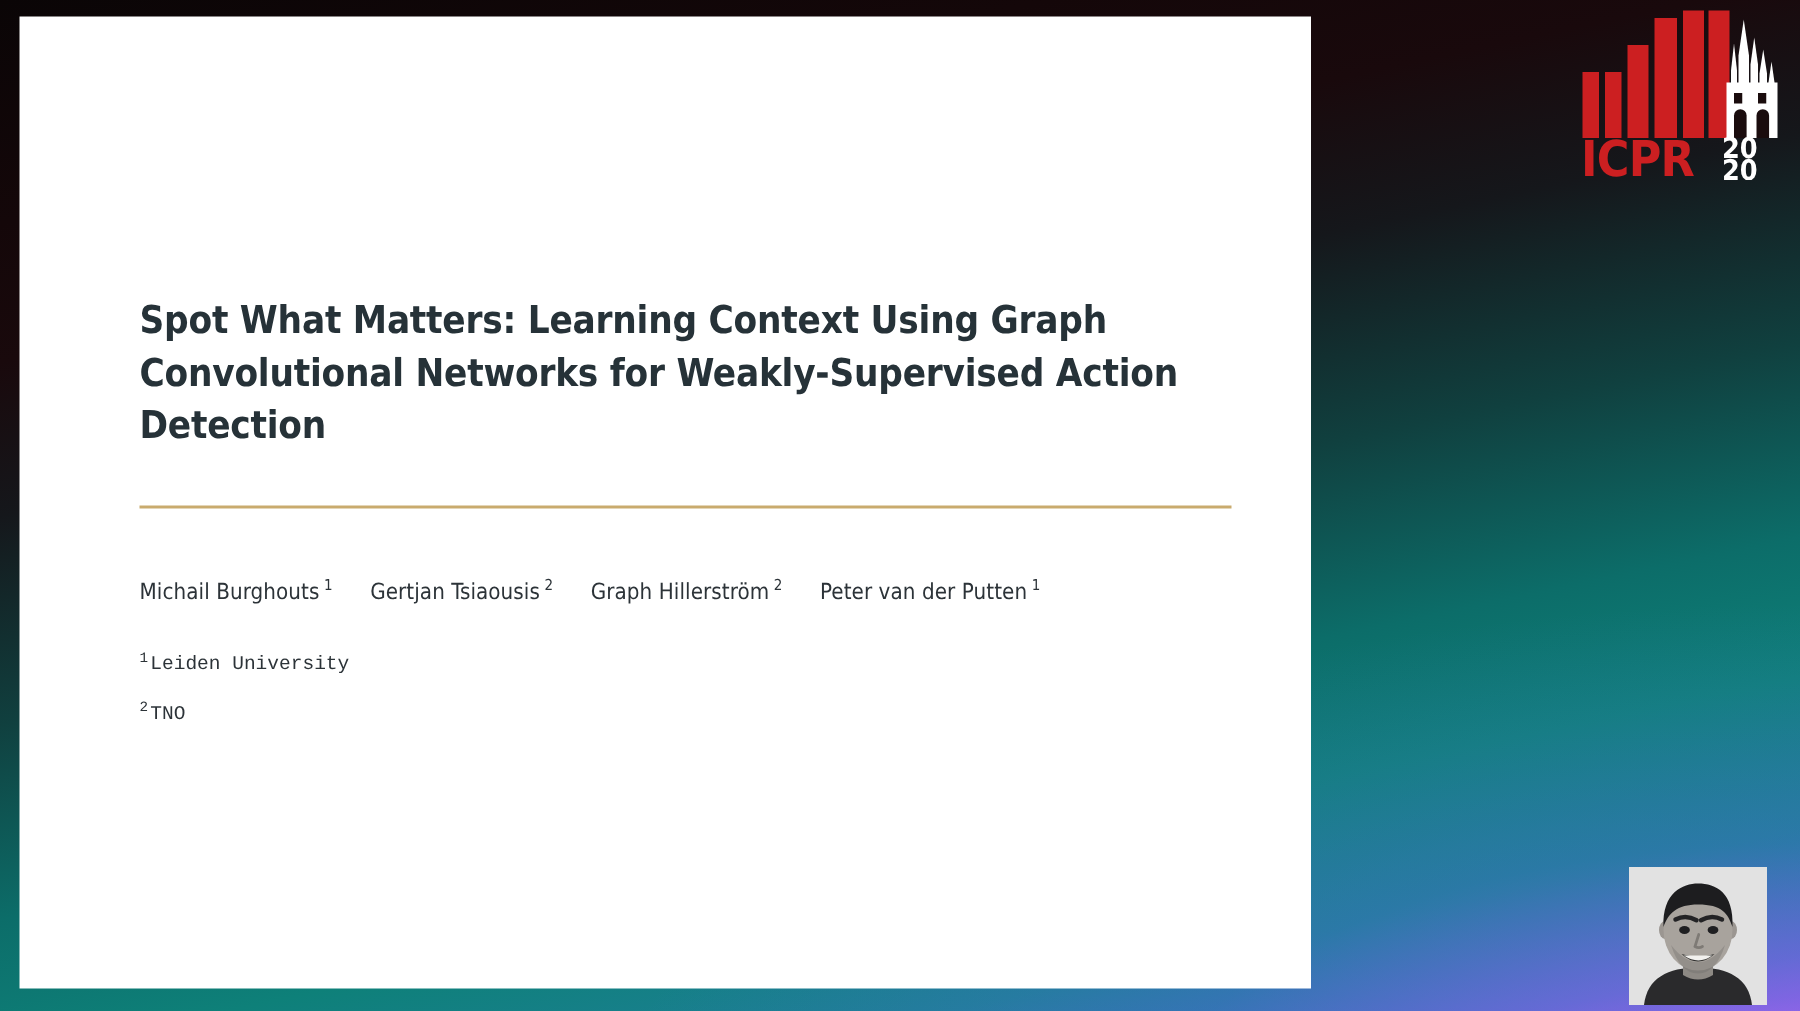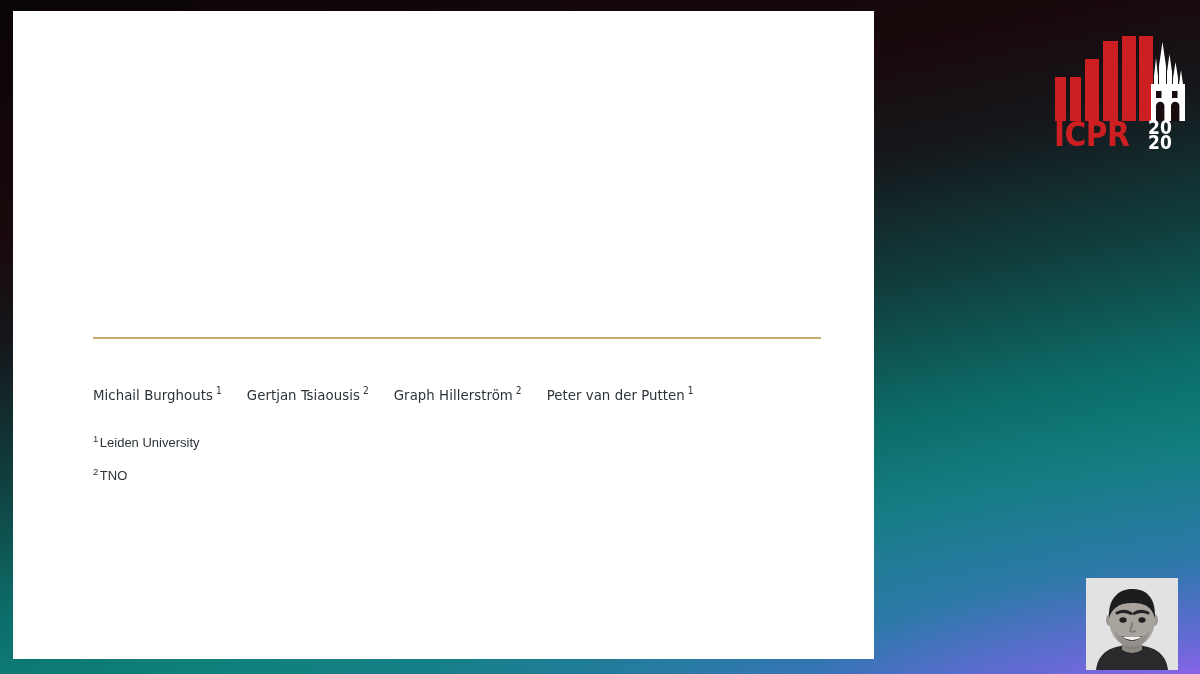--- a/index.html
+++ b/index.html
@@ -95,39 +95,39 @@
   .sup {
     font-size: 10px;
     vertical-align: super;
     margin-left: 3px;
     color: #2c3338;
   }
 
   .aff {
     position: absolute;
     left: 13px;
-    font-family: Liberation Sans, sans-serif;
+    font-family: Liberation Mono, monospace;
     font-size: 13px;
     color: #2c3338;
     white-space: nowrap;
   }
   #aff-1 { top: 422px; }
   #aff-2 { top: 455px; }
 
   .aff .sup-pre {
     font-size: 9.5px;
     vertical-align: super;
     margin-right: 1.5px;
   }
 
   
   #logo {
     position: absolute;
     left: 1053px;
-    top: 36px;
+    top: 7px;
     width: 138px;
     height: 113px;
   }
   #logo svg { display: block; width: 100%; height: 100%; }
 
   
   #webcam {
     position: absolute;
     left: 1086px;
     top: 578px;
@@ -141,20 +141,21 @@
 </head>
 <body>
 
 <div id="stage">
 
   <div id="background"></div>
 
   <div id="slide">
     <div id="slide-inner">
 
+      <div id="title">Spot What Matters: Learning Context Using Graph Convolutional Networks for Weakly-Supervised Action Detection</div>
 
       <div id="divider"></div>
 
       <div id="authors">
         <span class="author"><span>Michail Burghouts</span><span class="sup">1</span></span><span class="author"><span>Gertjan Tsiaousis</span><span class="sup">2</span></span><span class="author"><span>Graph Hillerström</span><span class="sup">2</span></span><span class="author"><span>Peter van der Putten</span><span class="sup">1</span></span>
       </div>
 
       <div class="aff" id="aff-1"><span class="sup-pre">1</span><span>Leiden University</span></div>
 
       <div class="aff" id="aff-2"><span class="sup-pre">2</span><span>TNO</span></div>

